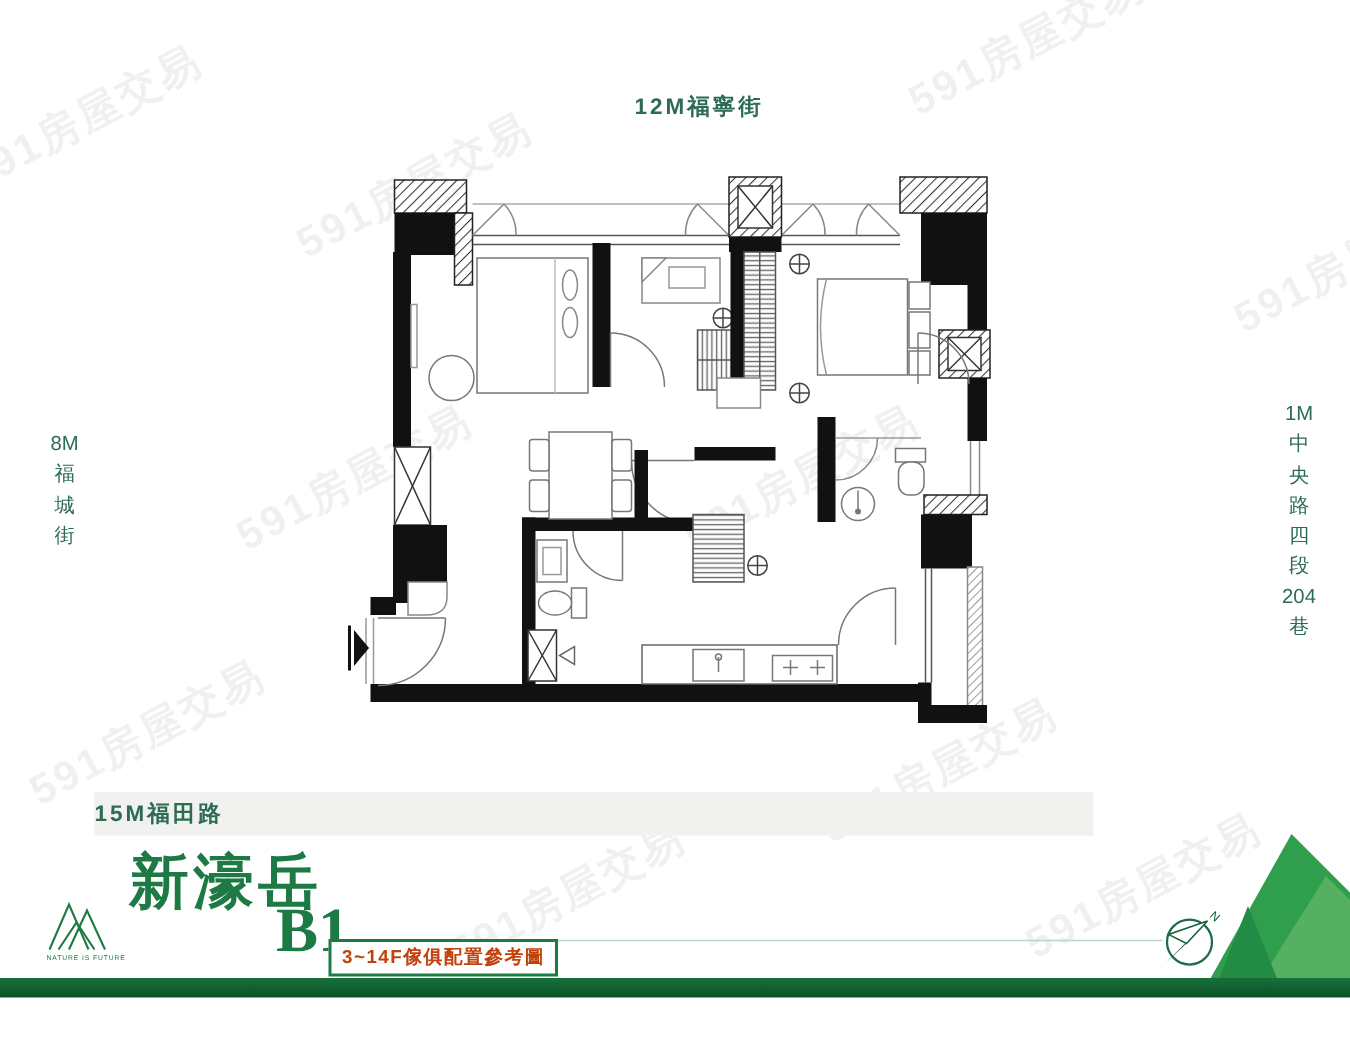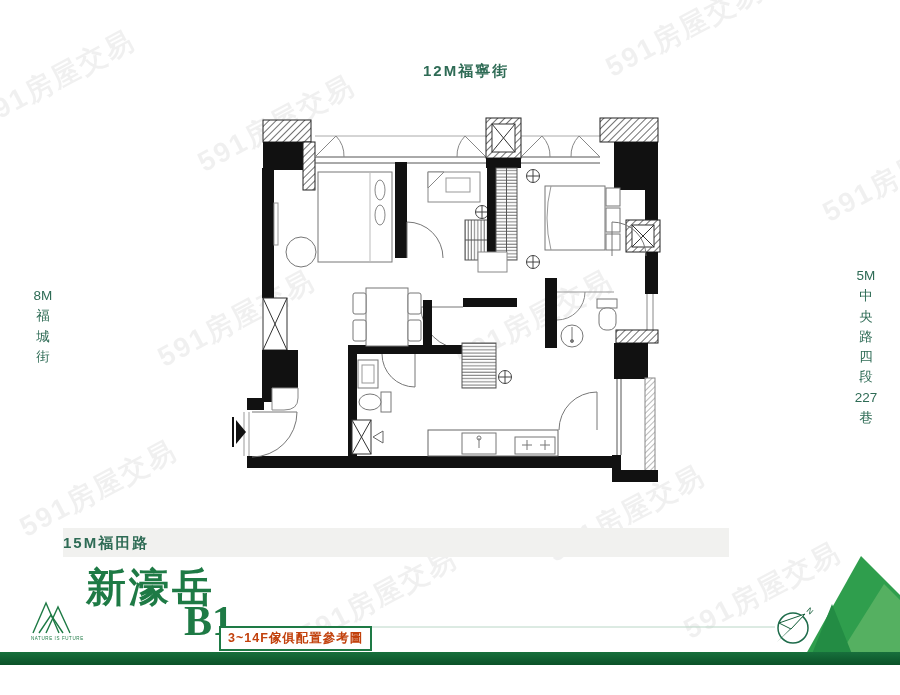--- a/index.html
+++ b/index.html
@@ -264,27 +264,27 @@
   <div class="abs street-h" style="left:423px;top:62px">12M福寧街</div>
 
   <div class="abs street-v" style="left:26px;top:286px;width:34px">
       <span>8M</span>
       <span>福</span>
       <span>城</span>
       <span>街</span>
     </div>
 
   <div class="abs street-v" style="left:846px;top:266px;width:40px">
-      <span>5M</span>
+      <span>1M</span>
       <span>中</span>
       <span>央</span>
       <span>路</span>
       <span>四</span>
       <span>段</span>
-      <span>227</span>
+      <span>204</span>
       <span>巷</span>
     </div>
 
   <div class="abs brand-name">新濠岳</div>
   <div class="abs brand-unit">B1</div>
   <div class="abs plan-note">3~14F傢俱配置參考圖</div>
   <div class="abs logo-caption">NATURE IS FUTURE</div>
 
 </div>
 

